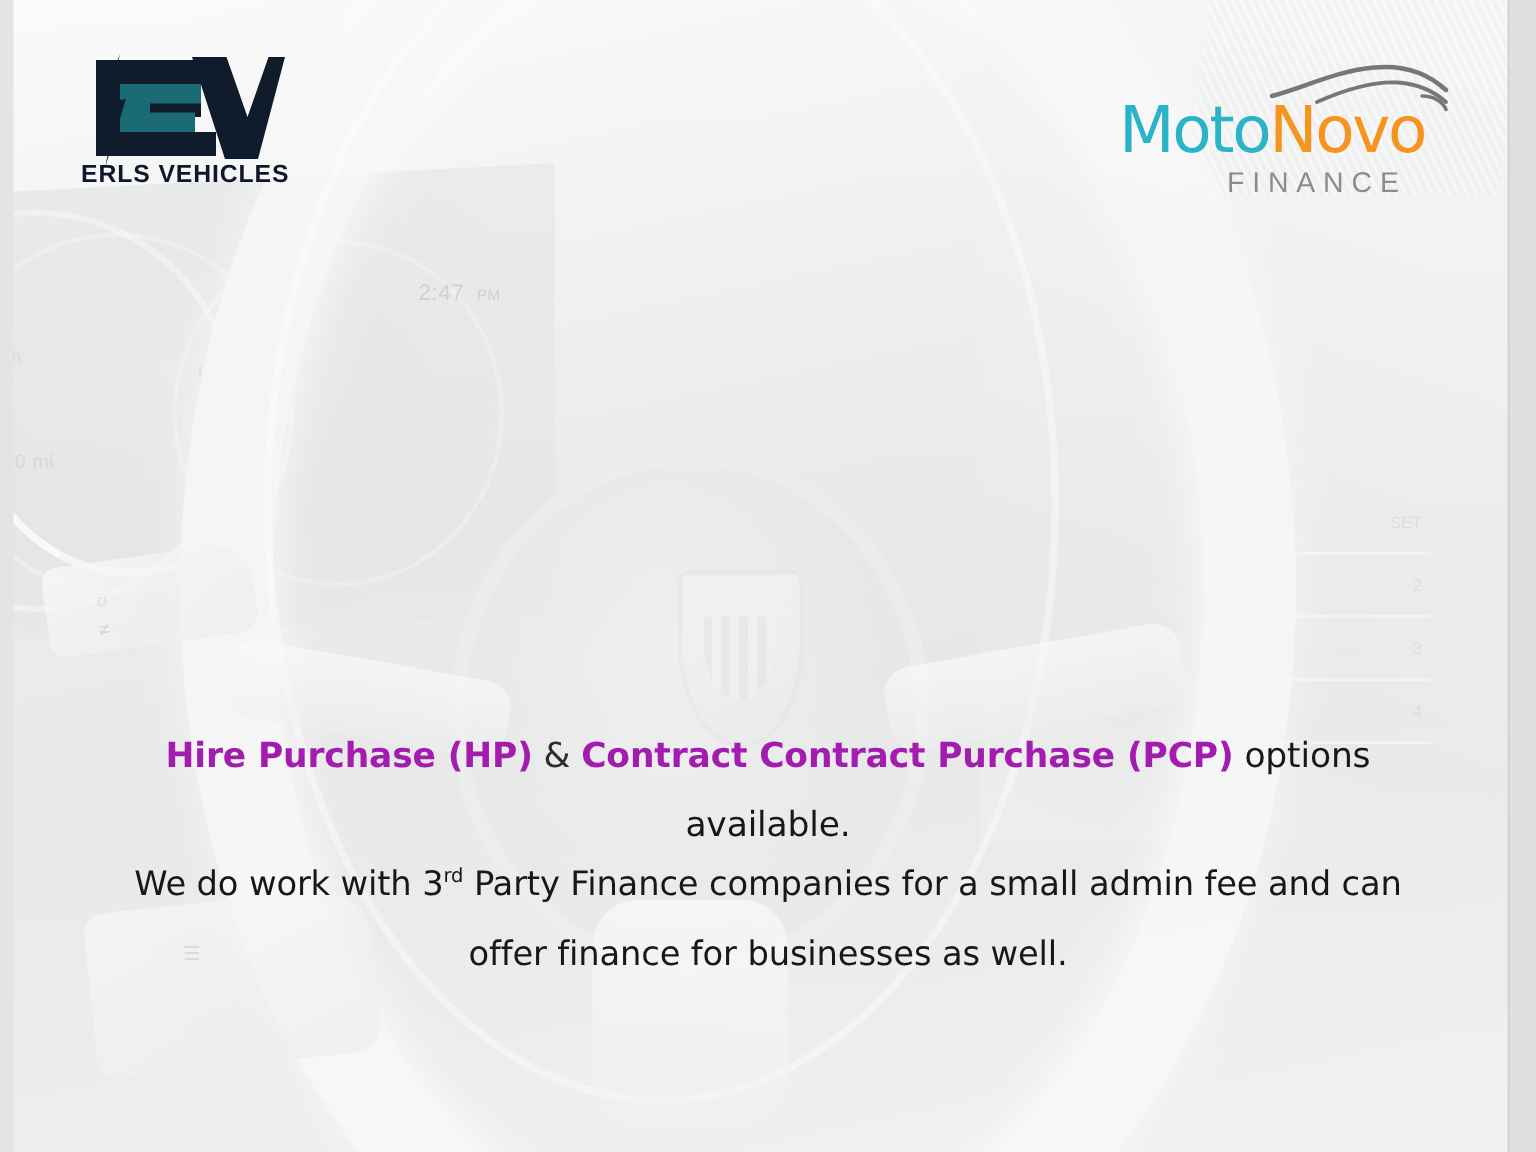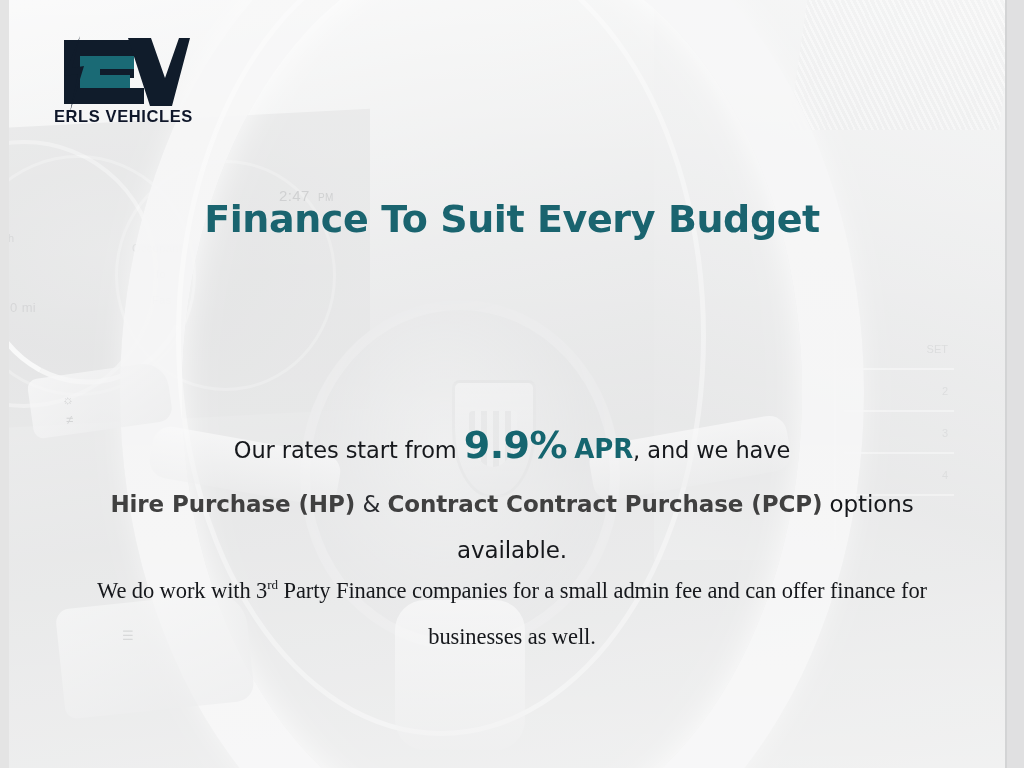--- a/index.html
+++ b/index.html
@@ -300,37 +300,37 @@
     text-align: center;
     font-family: "DejaVu Sans", sans-serif;
     font-size: 22.5px;
     line-height: 46px;
     color: #16181c;
     letter-spacing: -.1px;
   }
   .para-1 { top: 285px; }
   .para-rates { top: 418px; line-height: 54px; }
   .para-hp   { top: 481px; font-size: 23px; }
-  .para-3    { top: 562px; font-family: Liberation Serif, serif; }
+  .para-3    { top: 562px; }
   .apr-num {
     font-family: "DejaVu Sans", sans-serif;
     font-weight: bold;
     font-size: 38px;
     color: #15656f;
     letter-spacing: -.5px;
   }
   .apr-lbl {
     font-family: "DejaVu Sans", sans-serif;
     font-weight: bold;
     font-size: 26px;
     color: #15656f;
   }
   .b-teal {
     font-weight: bold;
-    color: #404040;
+    color: #a21caf;
   }
   .amp { color: #2a2c30; font-weight: normal; }
   sup { font-size: .58em; vertical-align: super; }
 </style>
 </head>
 <body>
 
 <div id="slide">
 
   <div class="bg-layer">
@@ -389,29 +389,34 @@
 
         <path d="M78 4 L101 4 L115 44 L129 4 L140 4 L122 72 L100 72 Z" fill="#101c2b"></path>
 
         <path d="M30 22 L84 22 L84 35 L50 35 L50 41 L80 41 L80 54 L30 54 Z" fill="#1a6a75"></path>
 
         <path d="M30 2 L22 34 L34 32 L20 78 L28 40 L14 42 Z" fill="#101c2b"></path>
       </svg>
       <div class="logo-erls-name">ERLS VEHICLES</div>
     </div>
 
-
-    <div class="headline">Finance To Suit Every Budget</div>
-
-
-    <div class="para para-rates">
-      <span>Our rates start from</span>
-      <span class="apr-num">9.9%</span>
-      <span class="apr-lbl">APR</span><span>, and we have</span>
+    <div class="logo-moto">
+      <svg class="moto-car" viewBox="0 0 130 42">
+        <path d="M4 26 C26 20 48 9 72 7 C92 5 108 11 120 22" fill="none" stroke="#76777a" stroke-width="3" stroke-linecap="round"></path>
+        <path d="M34 30 C52 22 70 16 88 17 C102 18 112 23 120 30" fill="none" stroke="#76777a" stroke-width="2.6" stroke-linecap="round"></path>
+        <path d="M104 26 C112 26 118 30 120 35" fill="none" stroke="#76777a" stroke-width="2.4" stroke-linecap="round"></path>
+      </svg>
+      <div class="moto-word">
+        <span class="moto-a">Moto</span><span class="moto-b">Novo</span>
+      </div>
+      <div class="moto-fin">FINANCE</div>
     </div>
+
+
+
 
     <div class="para para-hp">
       <span class="b-teal">Hire Purchase (HP)</span>
       <span class="amp">&amp;</span>
       <span class="b-teal">Contract Contract Purchase (PCP)</span>
       <span>options available.</span>
     </div>
 
     <div class="para para-3">
       <span>We do work with 3</span><sup>rd</sup><span> Party Finance companies for a small admin fee and can offer finance for businesses as well.</span>

